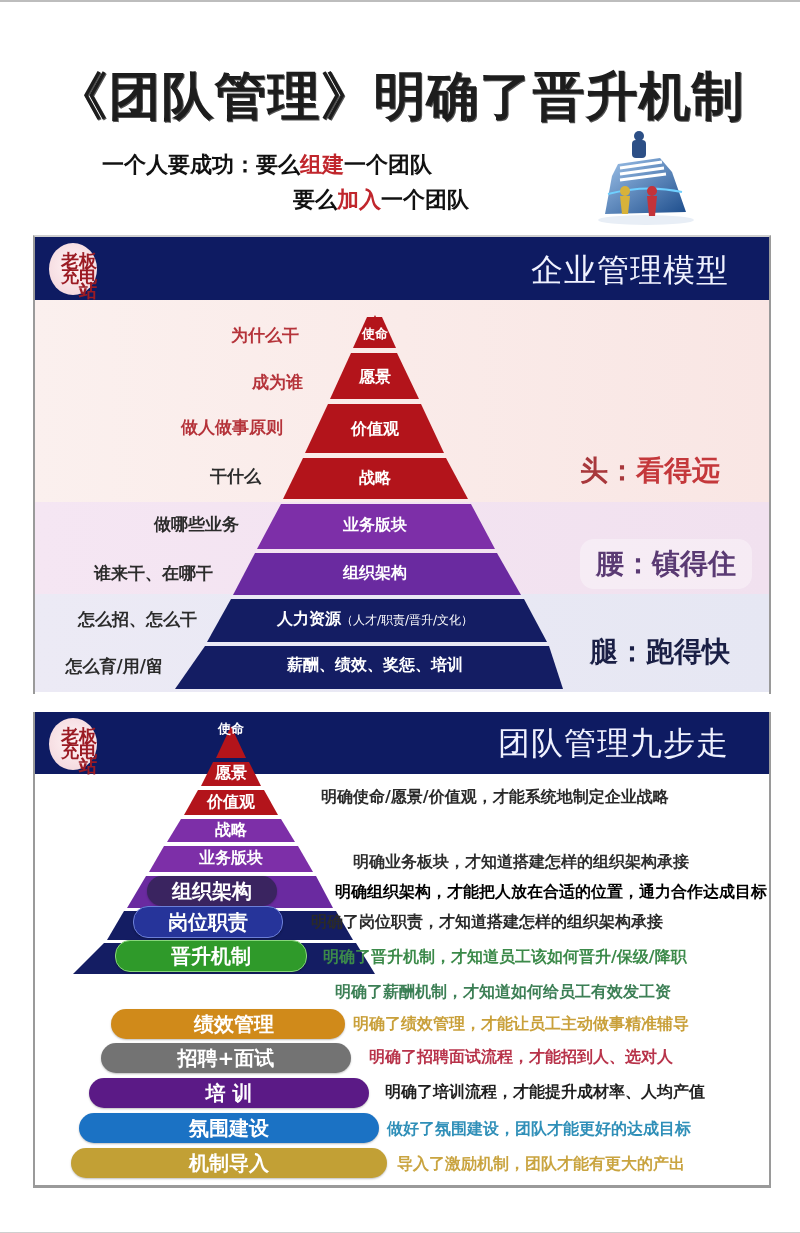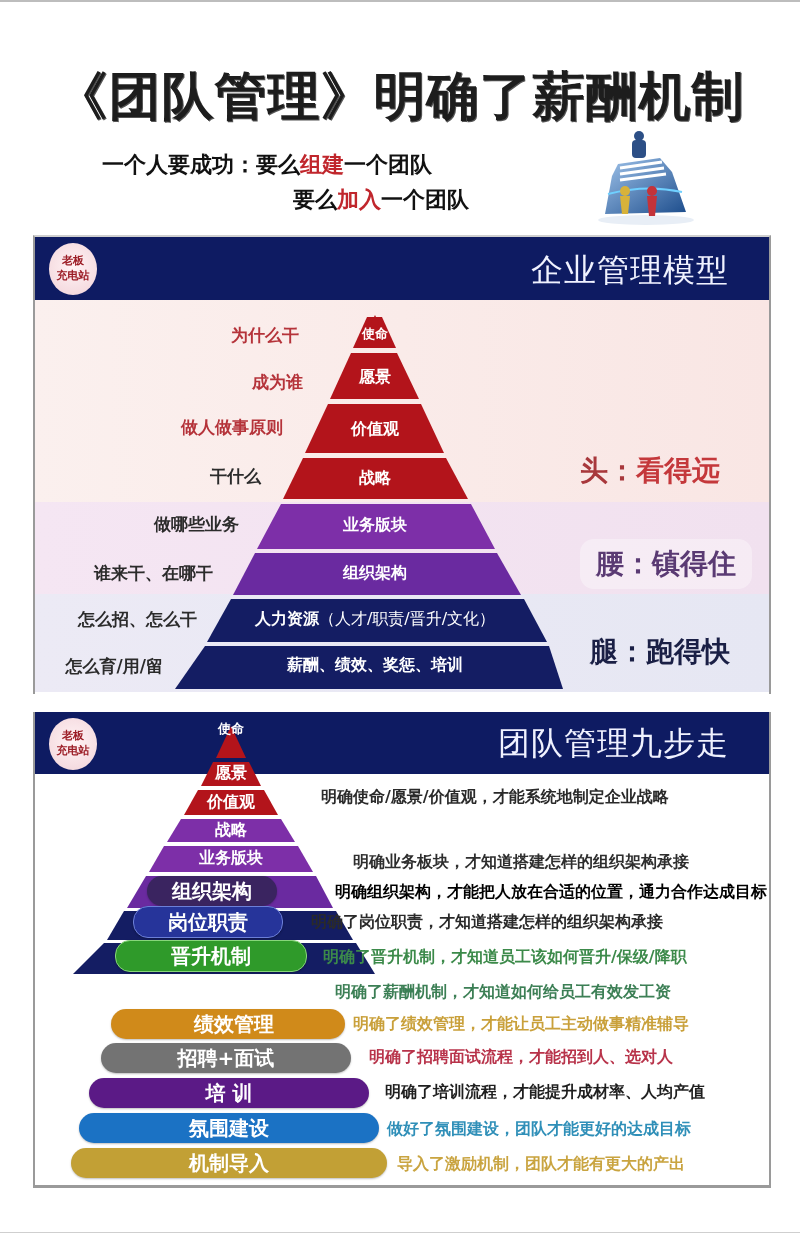--- a/index.html
+++ b/index.html
@@ -33,33 +33,33 @@
   .header-bar {
     position:absolute; left:0; top:0; width:734px; height:63px; background:#0e1b62;
   }
   .panel2 .header-bar { height:62px; }
   .header-title {
     position:absolute; right:40px; top:12px; color:#f0f2ff; font-size:32px; letter-spacing:1px;
   }
   .logo {
     position:absolute; left:14px; top:6px; width:48px; height:52px; border-radius:50%;
     background:radial-gradient(circle at 50% 45%, #fff3f5 0%, #f4d9de 80%, #d8c2c8 100%);
-    color:#9b1b24; font-size:11px; font-weight:bold; text-align:center; line-height:15px;
+    color:#9b1b24; font-size:18px; font-weight:bold; text-align:right; line-height:15px;
     padding-top:10px; box-sizing:border-box;
   }
 
   
   .band { position:absolute; left:0; width:734px; }
   .band-head { top:63px; height:202px; background:linear-gradient(90deg,#fbf0ee 0%,#f9e6e4 100%); }
   .band-waist { top:265px; height:92px; background:linear-gradient(90deg,#f5e6f3 0%,#f1e1ef 100%); }
   .band-legs { top:357px; height:98px; background:linear-gradient(90deg,#eceaf5 0%,#e6e7f3 100%); }
 
   .pyr1 { position:absolute; left:0; top:0; }
   .tier-label { position:absolute; color:#fff; font-size:16px; font-weight:bold; text-align:center; white-space:nowrap; }
-  .tier-small { font-size:16px; font-weight:normal; }
+  .tier-small { font-size:12px; font-weight:normal; }
   .q-label { position:absolute; font-size:17px; font-weight:bold; white-space:nowrap; text-align:right; }
   .q-red { color:#b5333a; }
   .q-dark { color:#2b2b2b; }
 
   .side-label { position:absolute; font-size:28px; font-weight:bold; white-space:nowrap; }
   .side-head { color:#c4383b; left:545px; top:215px; }
   .side-head .k { color:#a8383c; }
   .side-waist { left:545px; top:302px; color:#5a3a73; background:rgba(255,255,255,0.35); border-radius:14px; padding:6px 16px; }
   .side-legs { left:555px; top:396px; color:#1a1f45; }
 
@@ -69,21 +69,21 @@
     position:absolute; height:30px; border-radius:15px; color:#fff; font-size:20px; font-weight:bold;
     text-align:center; line-height:30px; box-shadow:0 1px 2px rgba(0,0,0,0.25); white-space:nowrap;
   }
   .desc { position:absolute; font-size:16px; white-space:nowrap; font-weight:bold; }
 </style>
 </head>
 <body>
 
 <div class="topline"></div>
 
-<div class="main-title">《团队管理》明确了薪酬机制</div>
+<div class="main-title">《团队管理》明确了晋升机制</div>
 
 <div class="subtitle sub1">
   <span>一个人要成功：要么</span><span class="hl">组建</span><span>一个团队</span>
 </div>
 <div class="subtitle sub2">
   <span>要么</span><span class="hl">加入</span><span>一个团队</span>
 </div>
 
 <svg class="illus" viewBox="0 0 110 100">
   <defs>

